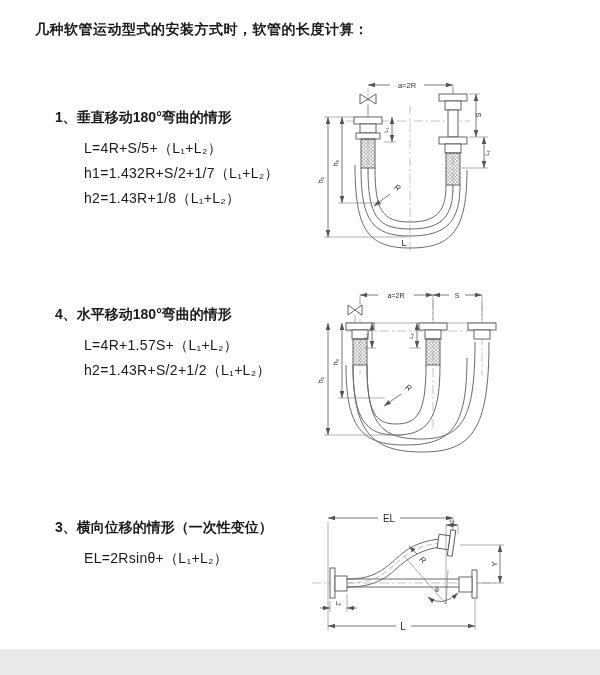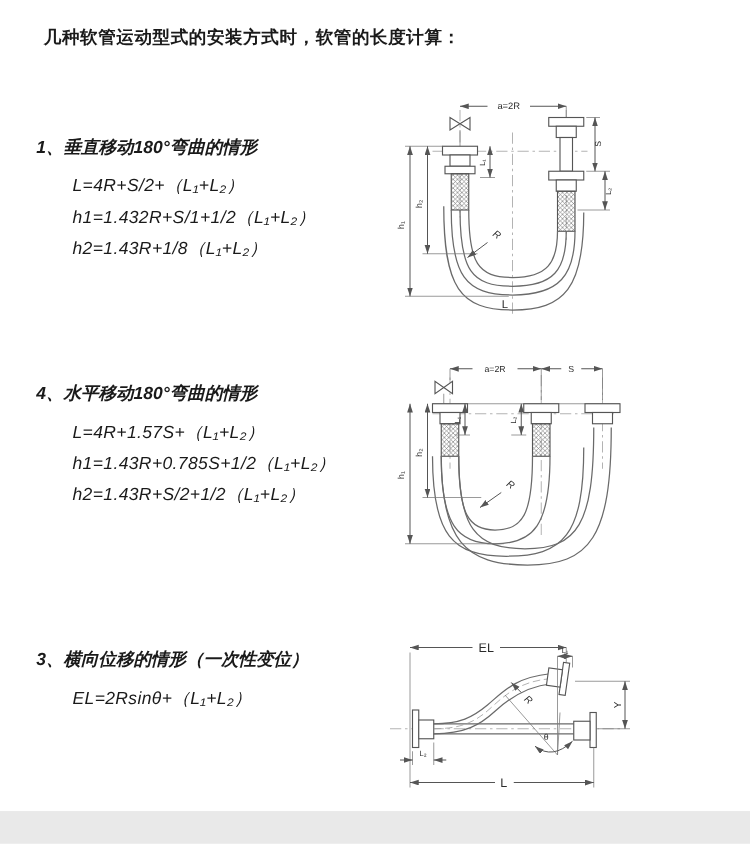--- a/index.html
+++ b/index.html
@@ -6,21 +6,21 @@
   html,body { margin:0; padding:0; background:#e9e9e9; }
   .page {
     position:relative; width:600px; height:649px; margin:0 auto;
     background:#ffffff; overflow:hidden;
     font-family:"Liberation Sans","DejaVu Sans",sans-serif; color:#1a1a1a;
   }
   .title {
     position:absolute; left:35px; top:21px;
     font-size:14px; font-weight:600; letter-spacing:.5px; white-space:nowrap;
   }
-  .section { position:absolute; left:29px; width:280px;font-style:italic; }
+  .section { position:absolute; left:55px; width:280px; }
   .heading { font-size:14px; font-weight:600; white-space:nowrap; }
   .formulas { margin:9px 0 0 29px; }
   .formula { font-size:14px; line-height:25px; white-space:nowrap; letter-spacing:.3px; }
   svg.diagram { position:absolute; overflow:visible; }
   .dim  { stroke:#555; stroke-width:.8; fill:none; }
   .ext  { stroke:#787878; stroke-width:.6; fill:none; }
   .hose { stroke:#6a6a6a; stroke-width:1; fill:none; }
   .part { stroke:#555; stroke-width:.9; fill:#ffffff; }
   .braid{ stroke:#555; stroke-width:.9; }
   .cl   { stroke:#9a9a9a; stroke-width:.6; stroke-dasharray:9 3 2 3; fill:none; }
@@ -30,22 +30,22 @@
 </head>
 <body>
 
 <div class="page">
 
   <div class="title">几种软管运动型式的安装方式时，软管的长度计算：</div>
 
   <div class="section" style="top:109px">
     <div class="heading">1、垂直移动180°弯曲的情形</div>
     <div class="formulas">
-      <div class="formula">L=4R+S/2+（L₁+L₂）</div>
-      <div class="formula">h1=1.432R+S/1+1/2（L₁+L₂）</div>
+      <div class="formula">L=4R+S/5+（L₁+L₂）</div>
+      <div class="formula">h1=1.432R+S/2+1/7（L₁+L₂）</div>
       <div class="formula">h2=1.43R+1/8（L₁+L₂）</div>
     </div>
   </div>
 
   <svg class="diagram" style="left:310px;top:70px" width="280" height="195" viewBox="0 0 280 195">
     <defs>
       <marker id="ah1" markerWidth="8" markerHeight="6" refX="7" refY="2.3" orient="auto-start-reverse" markerUnits="userSpaceOnUse">
         <path d="M0,0 L7,2.3 L0,4.6 Z" fill="#555"></path>
       </marker>
       <pattern id="br1" width="3.5" height="3.5" patternUnits="userSpaceOnUse">
@@ -131,21 +131,20 @@
       <text class="lbl" font-size="8" font-style="italic" transform="rotate(35 86 120)" x="83" y="120">R</text>
     </g>
 
     <text class="lbl" x="94" y="176" font-size="9" text-anchor="middle">L</text>
   </svg>
 
   <div class="section" style="top:306px">
     <div class="heading">4、水平移动180°弯曲的情形</div>
     <div class="formulas">
       <div class="formula">L=4R+1.57S+（L₁+L₂）</div>
-      <div class="formula">h1=1.43R+0.785S+1/2（L₁+L₂）</div>
       <div class="formula">h2=1.43R+S/2+1/2（L₁+L₂）</div>
     </div>
   </div>
 
   <svg class="diagram" style="left:310px;top:280px" width="290" height="180" viewBox="0 0 290 180">
     <defs>
       <marker id="ah2" markerWidth="8" markerHeight="6" refX="7" refY="2.3" orient="auto-start-reverse" markerUnits="userSpaceOnUse">
         <path d="M0,0 L7,2.3 L0,4.6 Z" fill="#555"></path>
       </marker>
       <pattern id="br2" width="3.5" height="3.5" patternUnits="userSpaceOnUse">

